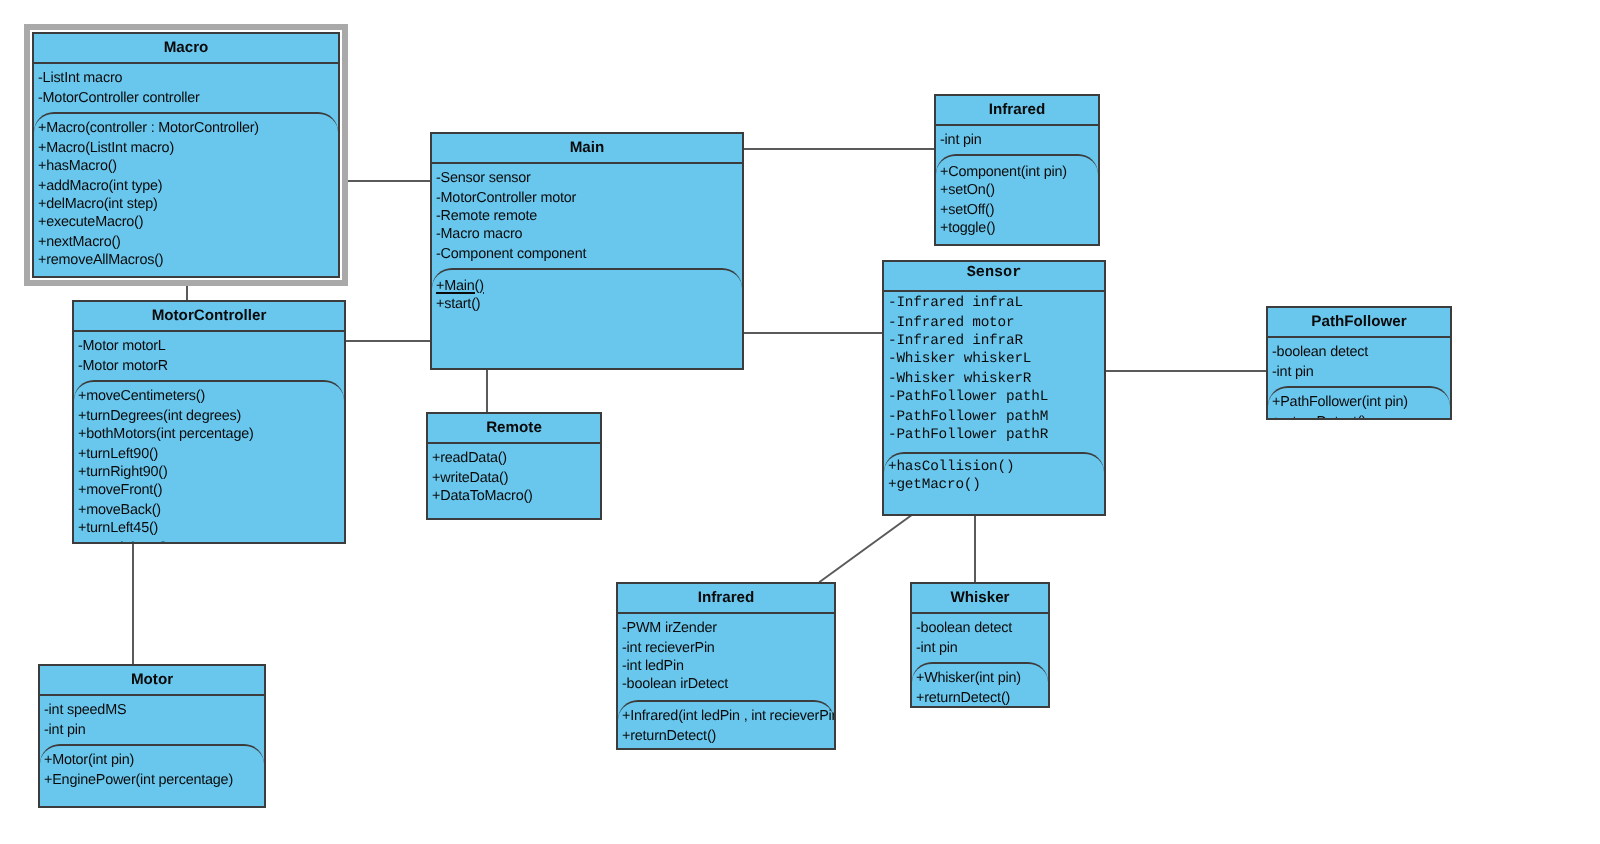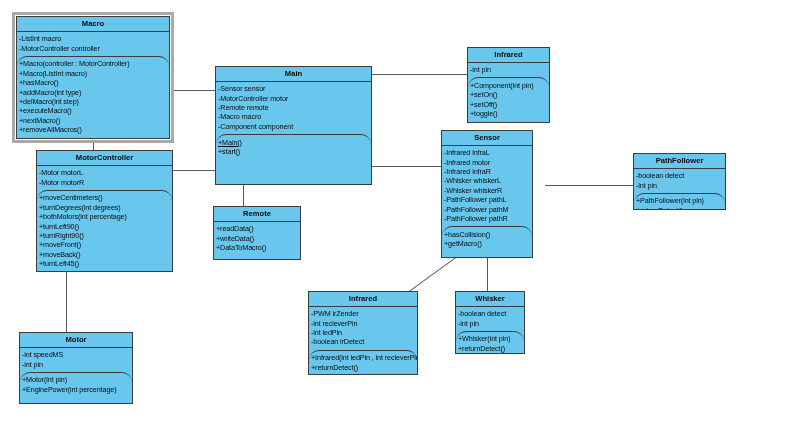--- a/index.html
+++ b/index.html
@@ -177,21 +177,21 @@
       <div class="row">-int pin</div>
     </div>
     <div class="compartment">
       <div class="row">+Component(int pin)</div>
       <div class="row">+setOn()</div>
       <div class="row">+setOff()</div>
       <div class="row">+toggle()</div>
     </div>
   </div>
 
-  <div class="uml" style="left:441px; top:130px; width:92px; height:128px;">
+  <div class="uml" style="left:441px; top:130px; width:112px; height:128px;font-family:Liberation Mono, monospace;">
     <div class="title">Sensor</div>
     <div class="compartment">
       <div class="row">-Infrared infraL</div>
       <div class="row">-Infrared motor</div>
       <div class="row">-Infrared infraR</div>
       <div class="row">-Whisker whiskerL</div>
       <div class="row">-Whisker whiskerR</div>
       <div class="row">-PathFollower pathL</div>
       <div class="row">-PathFollower pathM</div>
       <div class="row">-PathFollower pathR</div>

